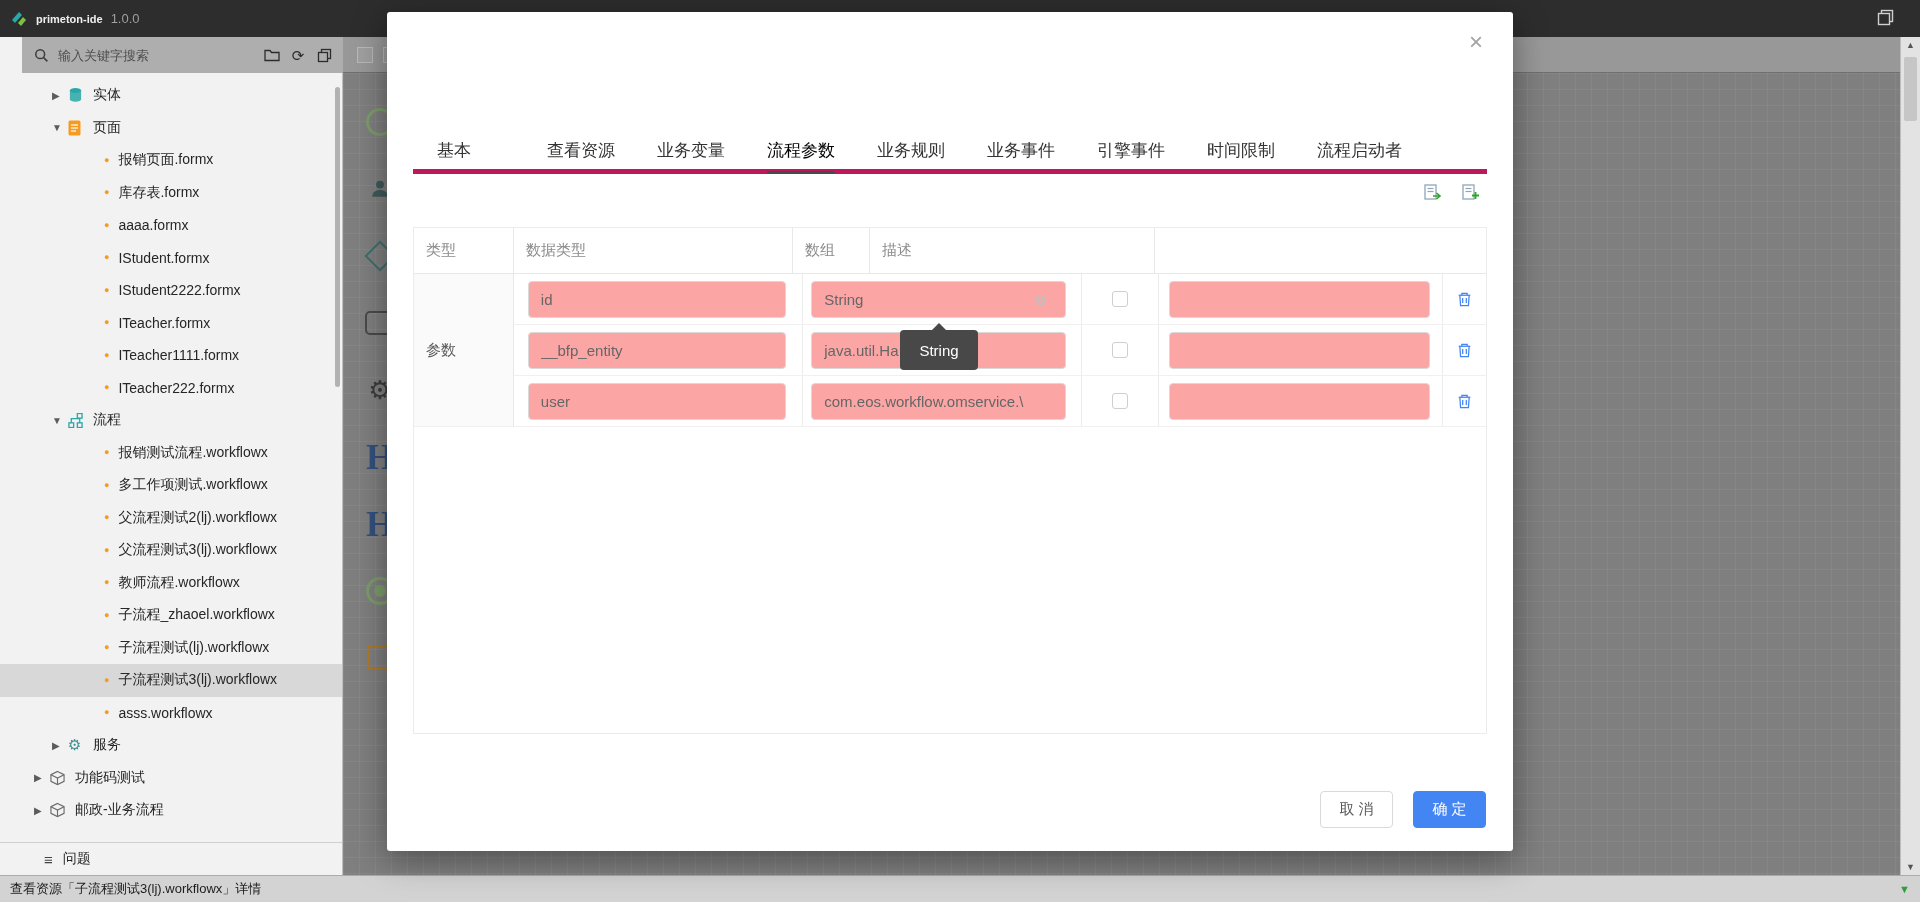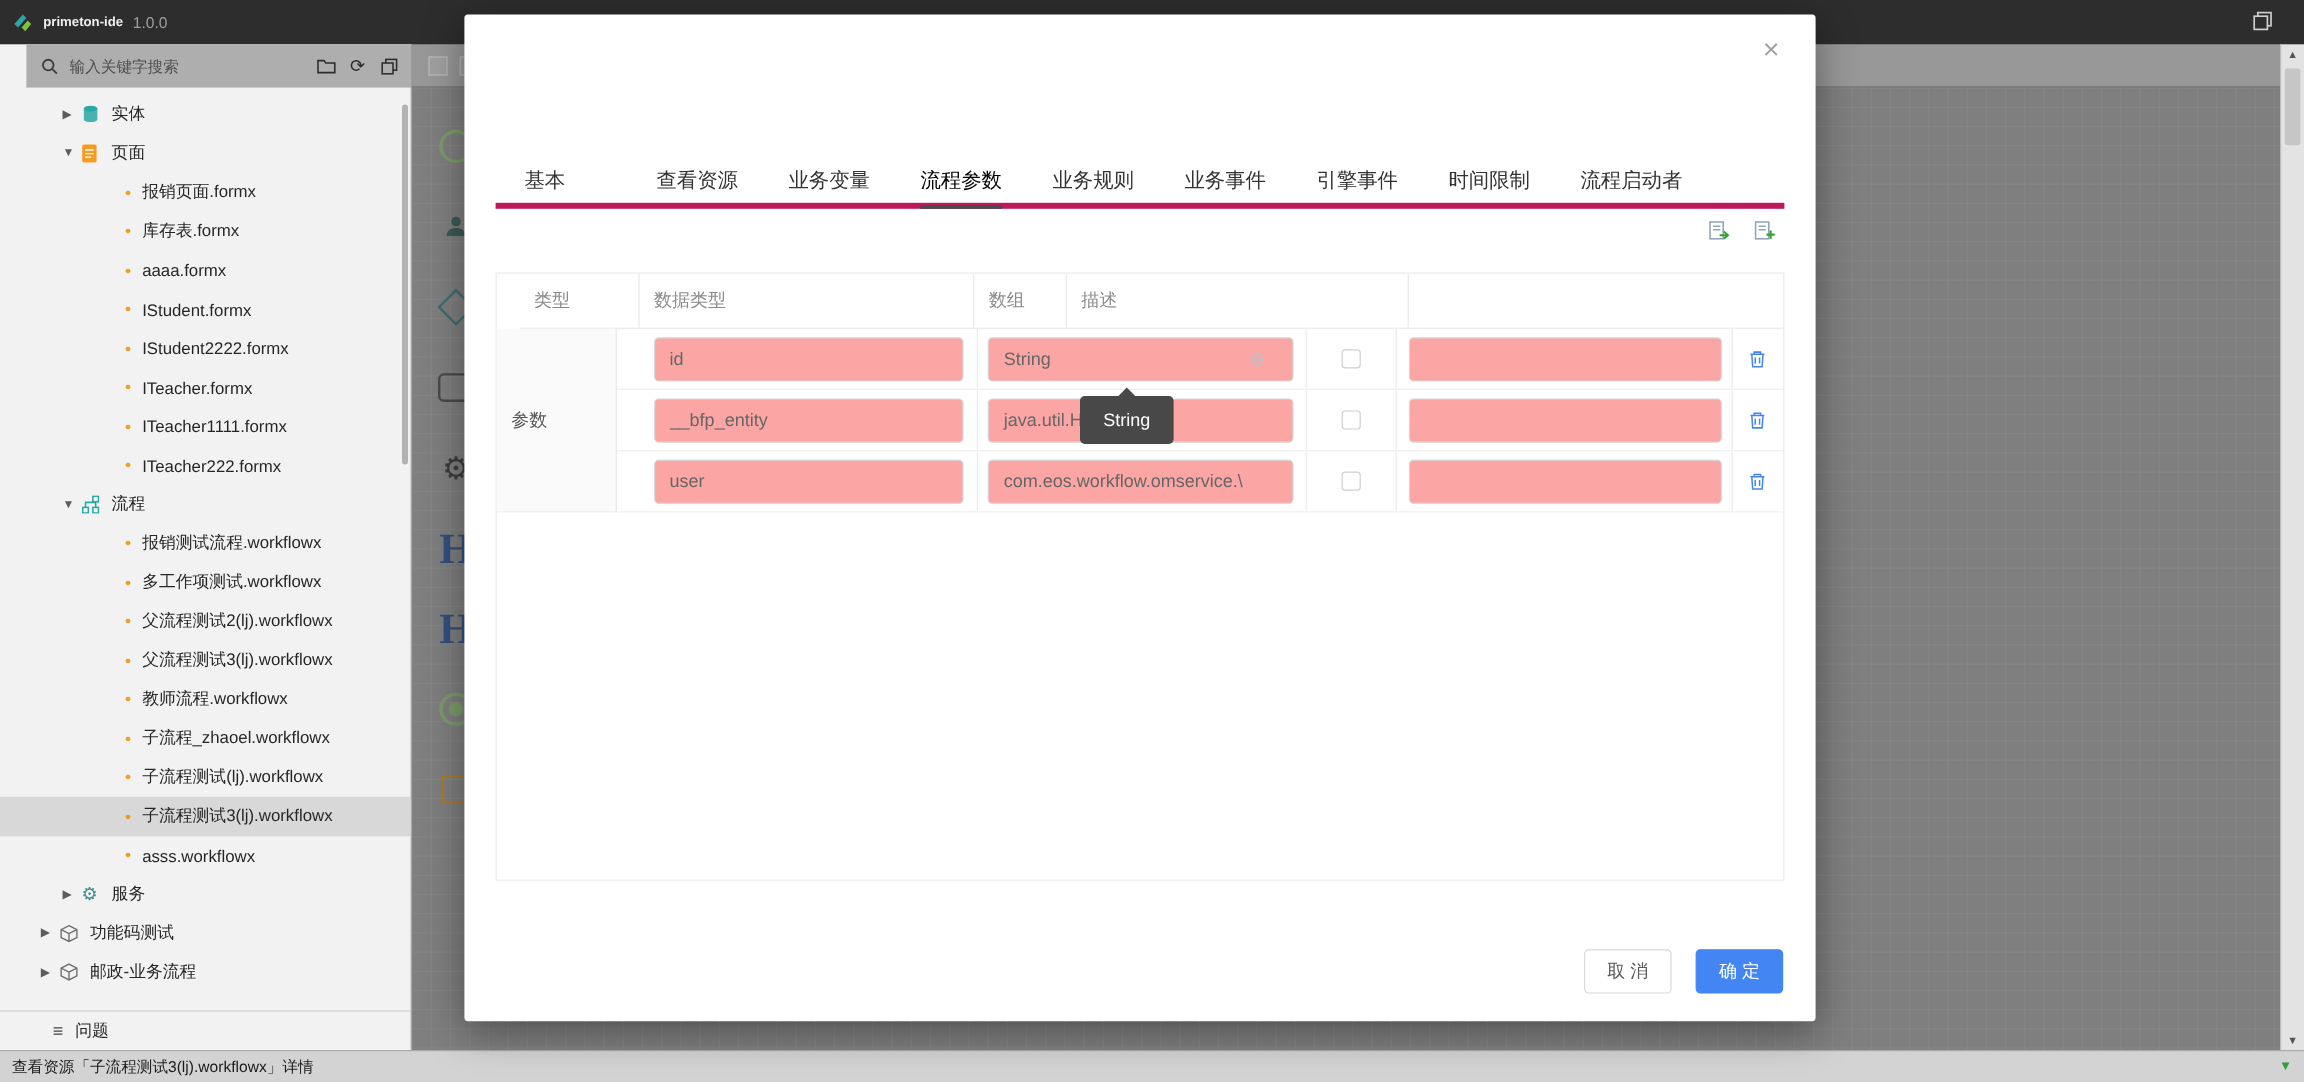--- a/index.html
+++ b/index.html
@@ -70,21 +70,21 @@
   #m-close { position:absolute; right:30px; top:18px; font-size:24px; color:#a3a3a3; cursor:pointer; line-height:1; }
   #m-title { position:absolute; left:44px; top:34px; font-size:21px; color:#2b2b2b; }
   #m-tabs { position:absolute; left:26px; top:118px; right:26px; height:44px; border-bottom:5px solid #be185d; display:flex; padding-left:24px; }
   .tab { width:110px; font-size:17px; color:#333; cursor:pointer; }
   .tab:last-child { width:auto; }
   .tab span { display:inline-block; line-height:41px; border-bottom:3px solid transparent; }
   .tab.active span { border-bottom-color:#4a4a4a; color:#000000; }
   #m-tools { position:absolute; right:32px; top:170px; display:flex; gap:18px; }
   #m-tools .tool { cursor:pointer; }
 
-  #m-table { position:absolute; left:26px; top:215px; width:1074px; height:507px; border:1px solid #ececec;padding-left:19px; }
+  #m-table { position:absolute; left:26px; top:215px; width:1074px; height:507px; border:1px solid #ececec; }
   .hrow { display:flex; height:46px; border-bottom:1px solid #e8e8e8; }
   .hcell { font-size:15px; color:#8b8b8b; display:flex; align-items:center; padding-left:12px; border-right:1px solid #e8e8e8; }
   .hcell:last-child, .bcell:last-child { border-right:none; }
   .c-type{width:100px;} .c-name{width:290px;} .c-dtype{width:279px;} .c-arr{width:77px;} .c-desc{width:285px;} .c-act{width:43px;}
   .brow { display:flex; height:51px; border-bottom:1px solid #f0f0f0; }
   .bcell { display:flex; align-items:center; border-right:1px solid #ececec; position:relative; }
   .bcell.c-type { background:transparent; border-right:none; }
   #group-cell { position:absolute; left:0; top:46px; width:100px; height:153px; background:#fafafa; border-right:1px solid #e8e8e8; border-bottom:1px solid #f0f0f0; display:flex; align-items:center; padding-left:12px; font-size:15px; color:#595959; }
   .bcell.c-name { padding-left:14px; }
   .bcell.c-dtype { padding-left:8px; }

